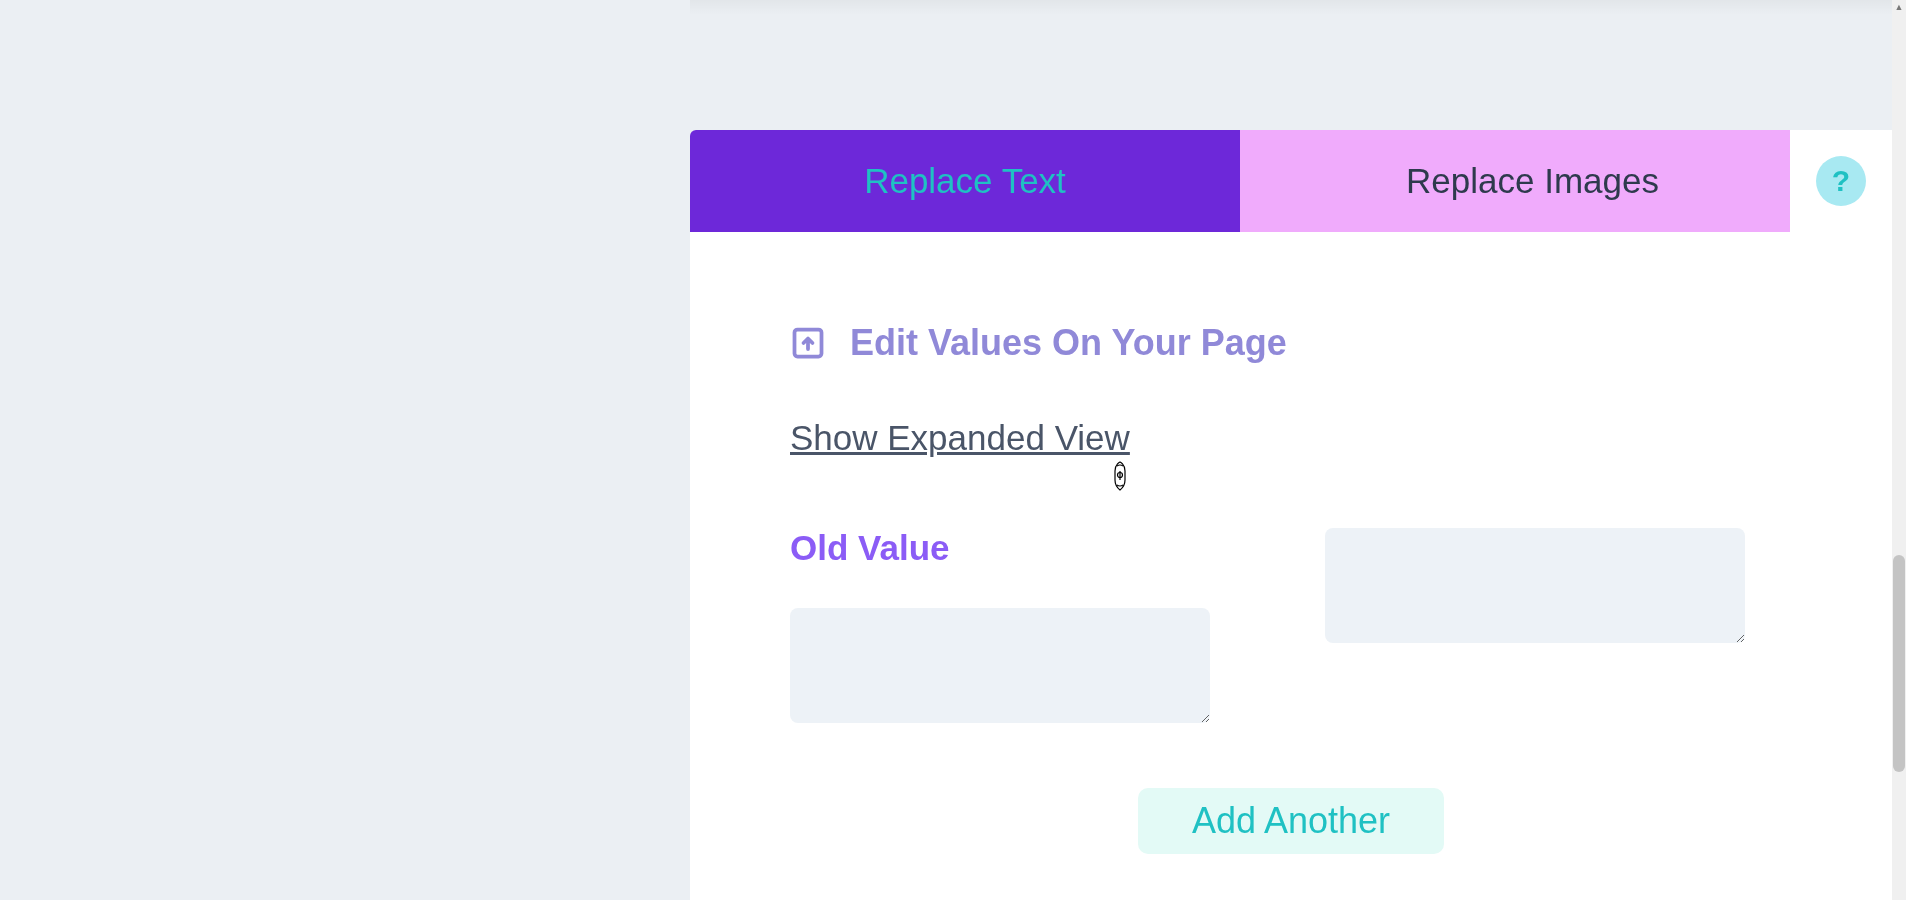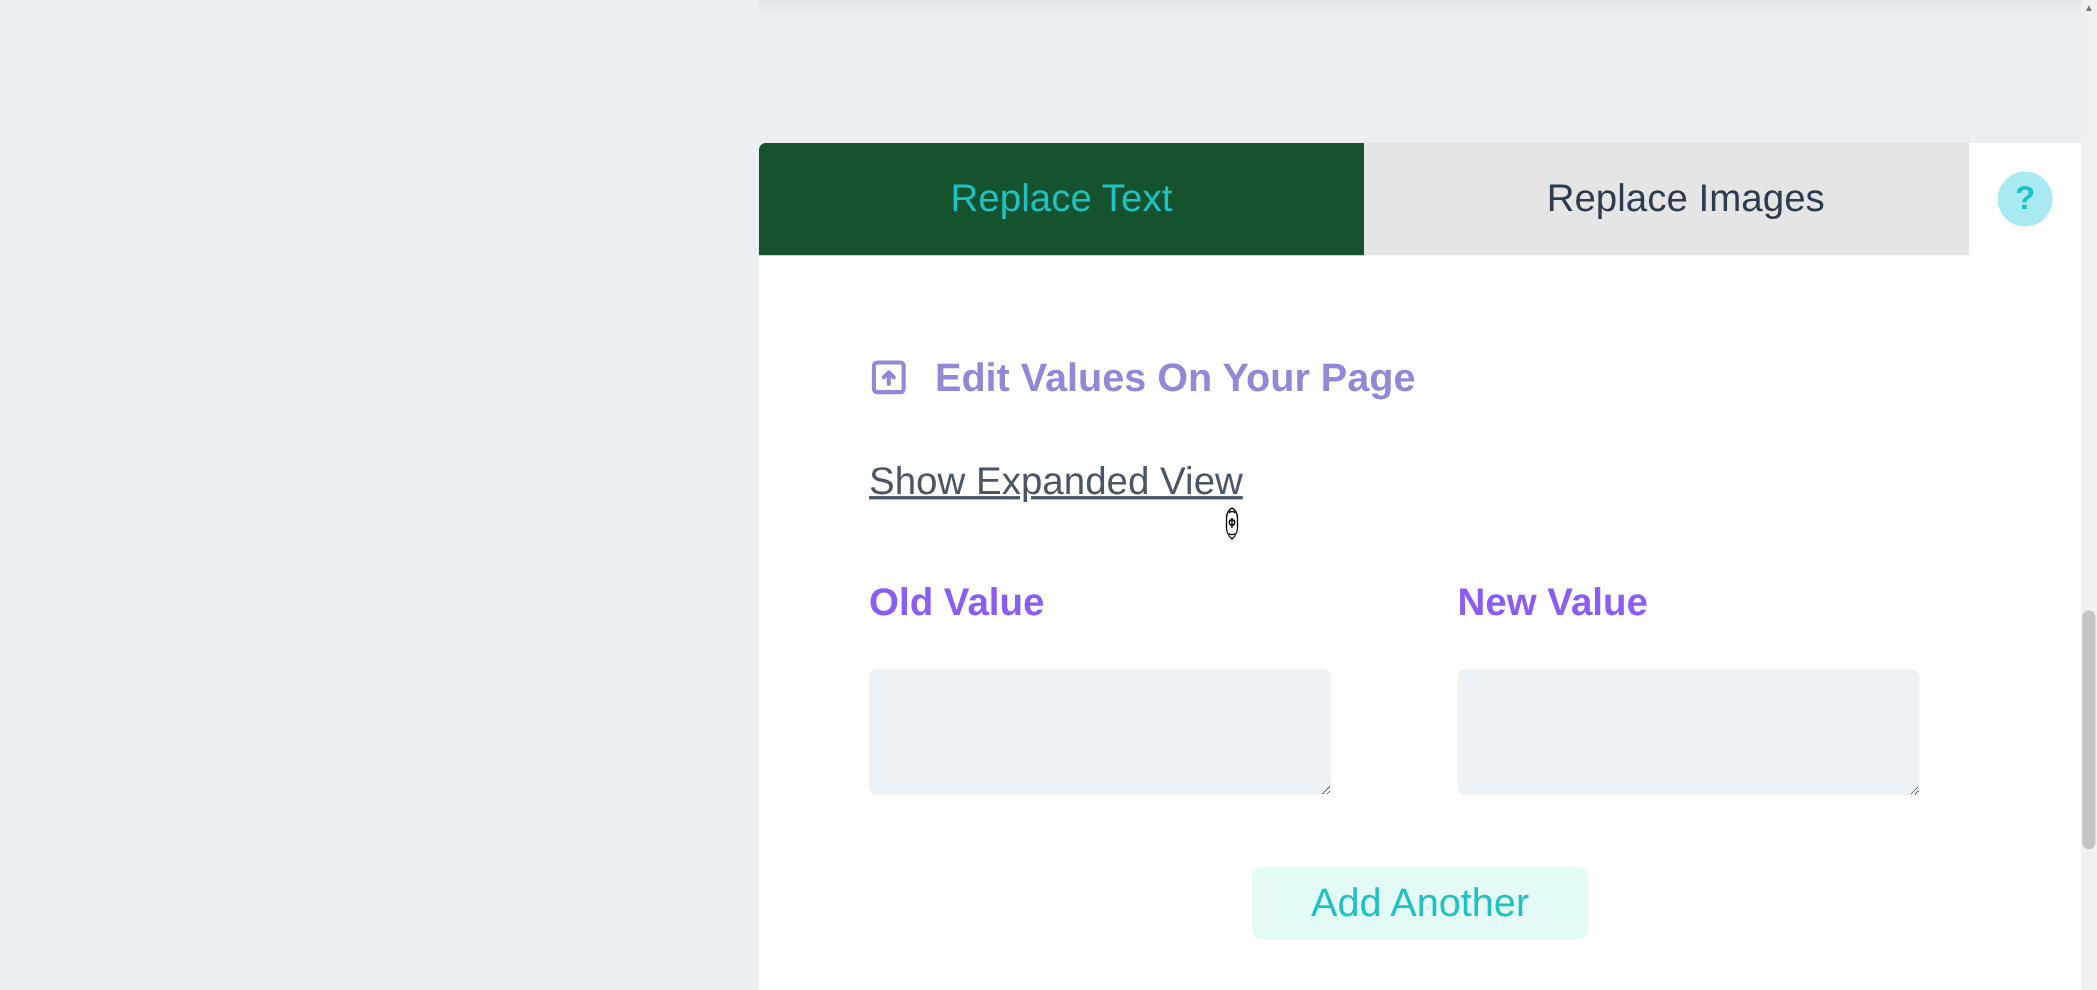--- a/index.html
+++ b/index.html
@@ -39,27 +39,27 @@
     .tab {
       display: flex;
       align-items: center;
       justify-content: center;
       font-size: 35px;
       font-weight: 500;
       cursor: pointer;
     }
     .tab-active {
       flex: 0 0 550px;
-      background: #14532d;
+      background: #6d28d9;
       color: #1fc1c3;
       border-radius: 6px 0 0 0;
     }
     .tab-inactive {
       flex: 0 0 550px;
-      background: #e5e5e5;
+      background: #f0abfc;
       color: #2e3a4d;
       padding-left: 35px;
     }
     .help-area {
       flex: 1;
       background: #ffffff;
       display: flex;
       align-items: center;
       justify-content: center;
     }
@@ -209,21 +209,20 @@
     </div>
 
     <div class="expanded-view-link">Show Expanded View</div>
 
     <div class="value-row">
       <div class="value-col">
         <div class="value-label">Old Value</div>
         <textarea class="value-input" style=""></textarea>
       </div>
       <div class="value-col">
-        <div class="value-label">New Value</div>
         <textarea class="value-input" style=""></textarea>
       </div>
     </div>
 
     <div class="button-row">
       <button class="add-another-button">Add Another</button>
     </div>
   </div>
 </div>
 

